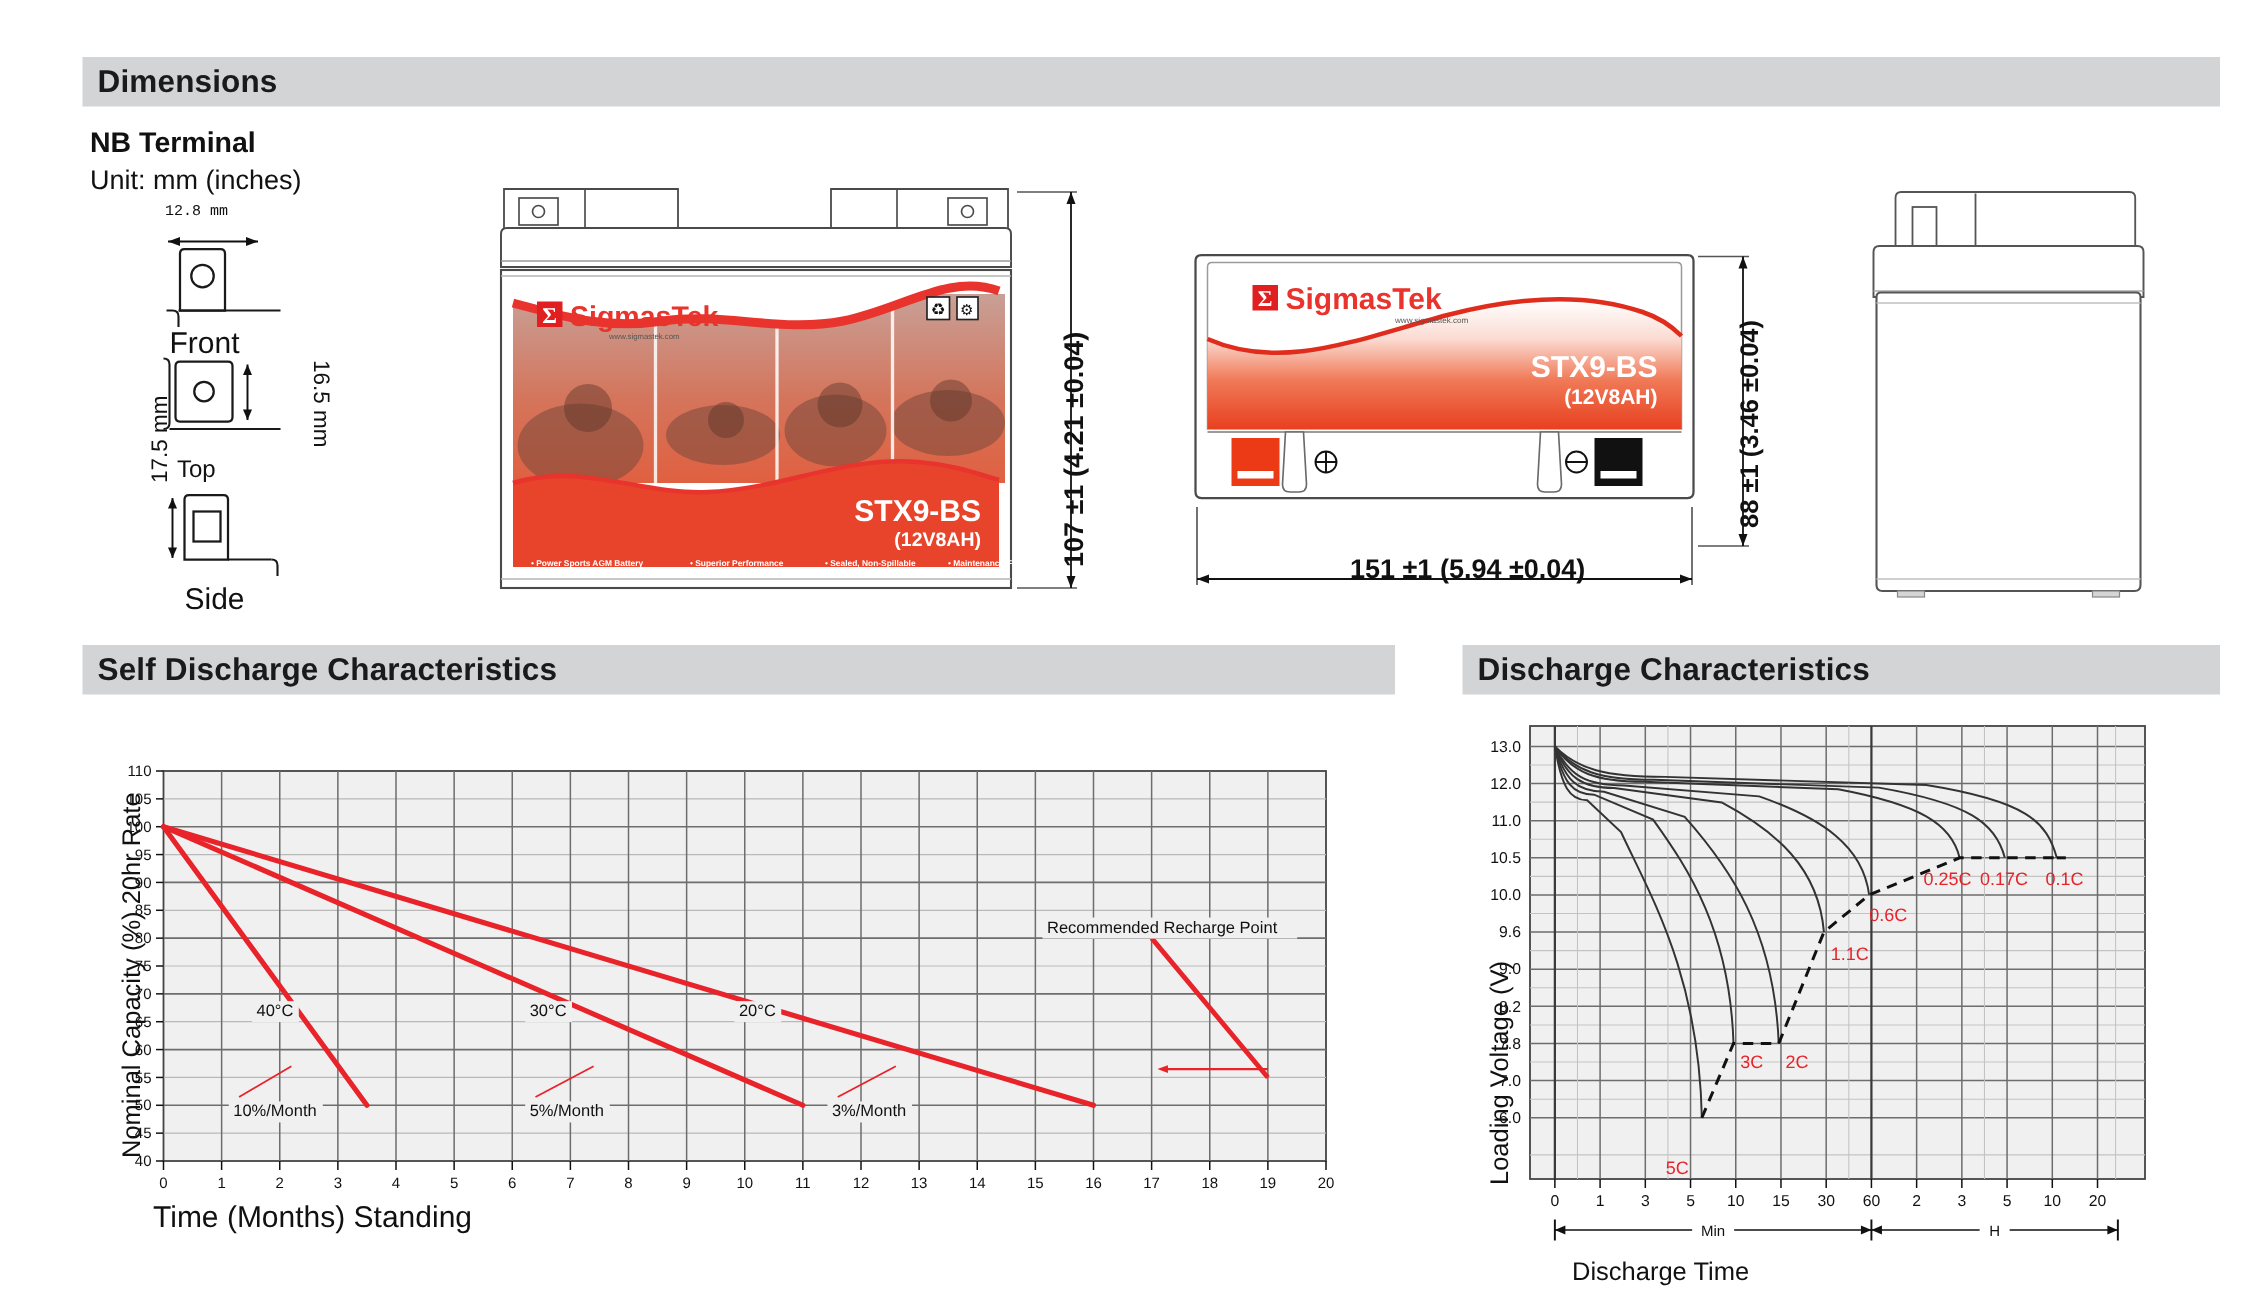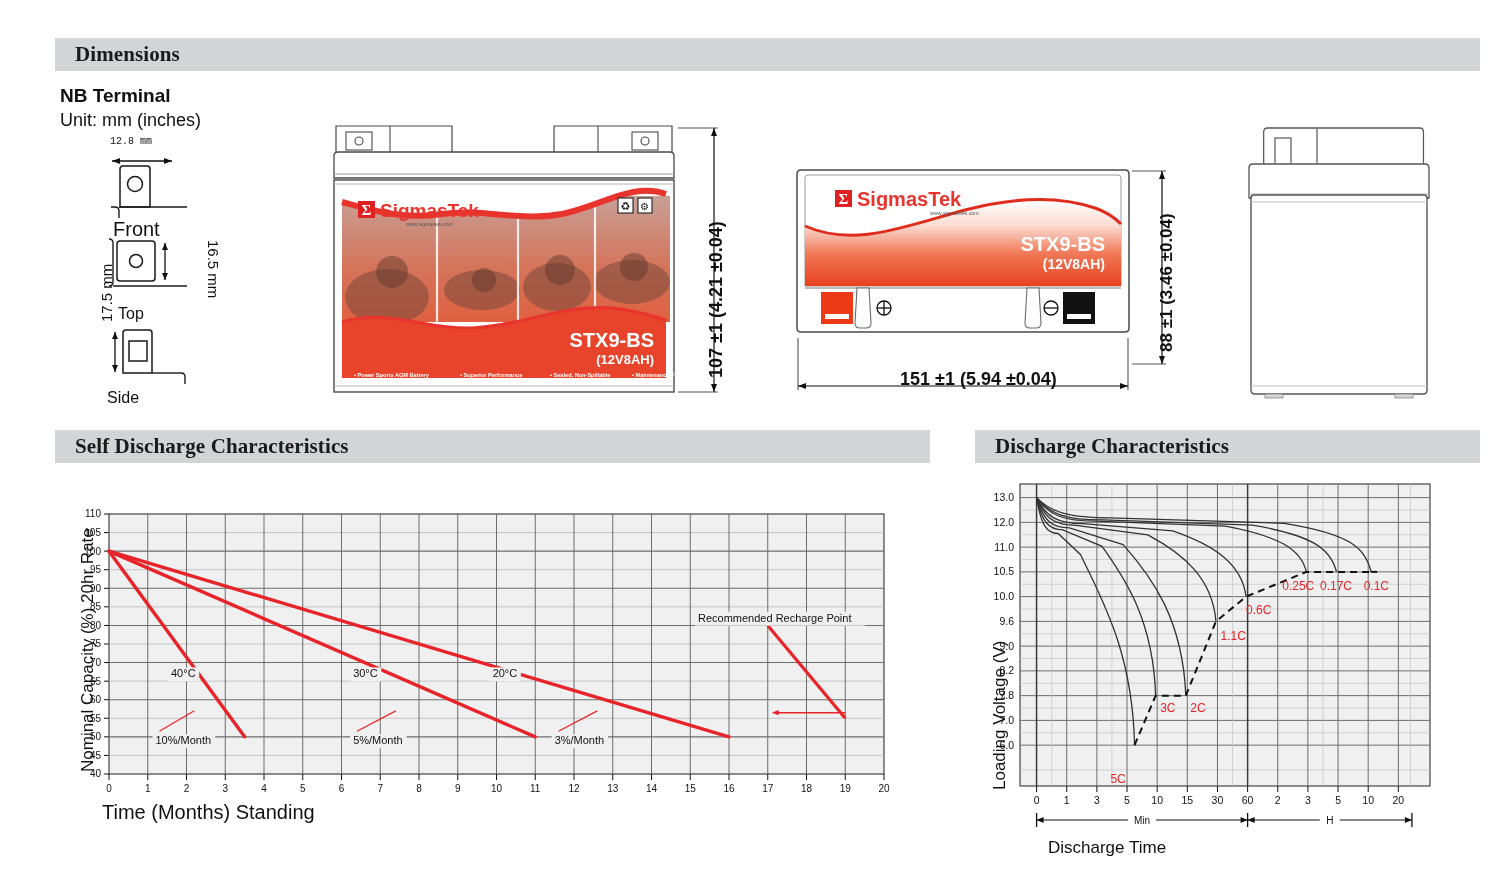--- a/index.html
+++ b/index.html
@@ -8,21 +8,21 @@
     font-family:"Liberation Sans", sans-serif;
     color:#111;overflow:hidden;position:relative;
   }
   .page{position:absolute;left:0;top:0;width:1500px;height:870px;}
 
   
   .sec-bar{
     position:absolute;background:#d2d4d5;display:flex;align-items:center;
   }
   .sec-bar .sec-title{
-    font-weight:bold;color:#1a1a1a;padding-left:20px;letter-spacing:.1px;font-family:Liberation Serif, serif;
+    font-weight:bold;color:#1a1a1a;padding-left:10px;letter-spacing:.1px;
   }
 
   
   .txt{position:absolute;white-space:nowrap;}
   .bold{font-weight:bold;}
   .vert{transform-origin:0 0;}
 
   
   .batt{position:absolute;}
 
@@ -71,21 +71,21 @@
 
   <svg class="batt" style="left:85px;top:325px;" width="130" height="65">
     <path d="M38,8 Q38,5 41,5 L64,5 Q67,5 67,8 L67,48 L38,48 Z" fill="#fff" stroke="#1a1a1a" stroke-width="1.5"></path>
     <rect x="44" y="16" width="18" height="20" fill="#fff" stroke="#1a1a1a" stroke-width="1.5"></rect>
     <line x1="67" y1="48" x2="96" y2="48" stroke="#1a1a1a" stroke-width="1.4"></line>
     <path d="M96,48 Q100,48 100,52 L100,59" fill="none" stroke="#1a1a1a" stroke-width="1.4"></path>
     <line x1="30" y1="7" x2="30" y2="47" stroke="#111" stroke-width="1.3"></line>
     <polygon points="30,7 27,14 33,14" fill="#111"></polygon>
     <polygon points="30,47 27,40 33,40" fill="#111"></polygon>
   </svg>
-  <div class="txt" style="left:107px;top:389px;font-size:16px;">Side</div>
+  <div class="txt" style="left:123px;top:389px;font-size:20px;">Side</div>
   <div class="txt vert" style="left:98px;top:322px;font-size:15px;transform:rotate(-90deg);transform-origin:0 0;">17.5 mm</div>
 
   <svg class="batt" style="left:332px;top:122px;" width="348" height="275">
     <defs>
       <linearGradient id="gradLabel" x1="0" y1="0" x2="0" y2="1">
         <stop offset="0%" stop-color="#ffffff"></stop>
         <stop offset="35%" stop-color="#f5b6a6"></stop>
         <stop offset="100%" stop-color="#e8442a"></stop>
       </linearGradient>
       <linearGradient id="gradPhoto" x1="0" y1="0" x2="0" y2="1">

